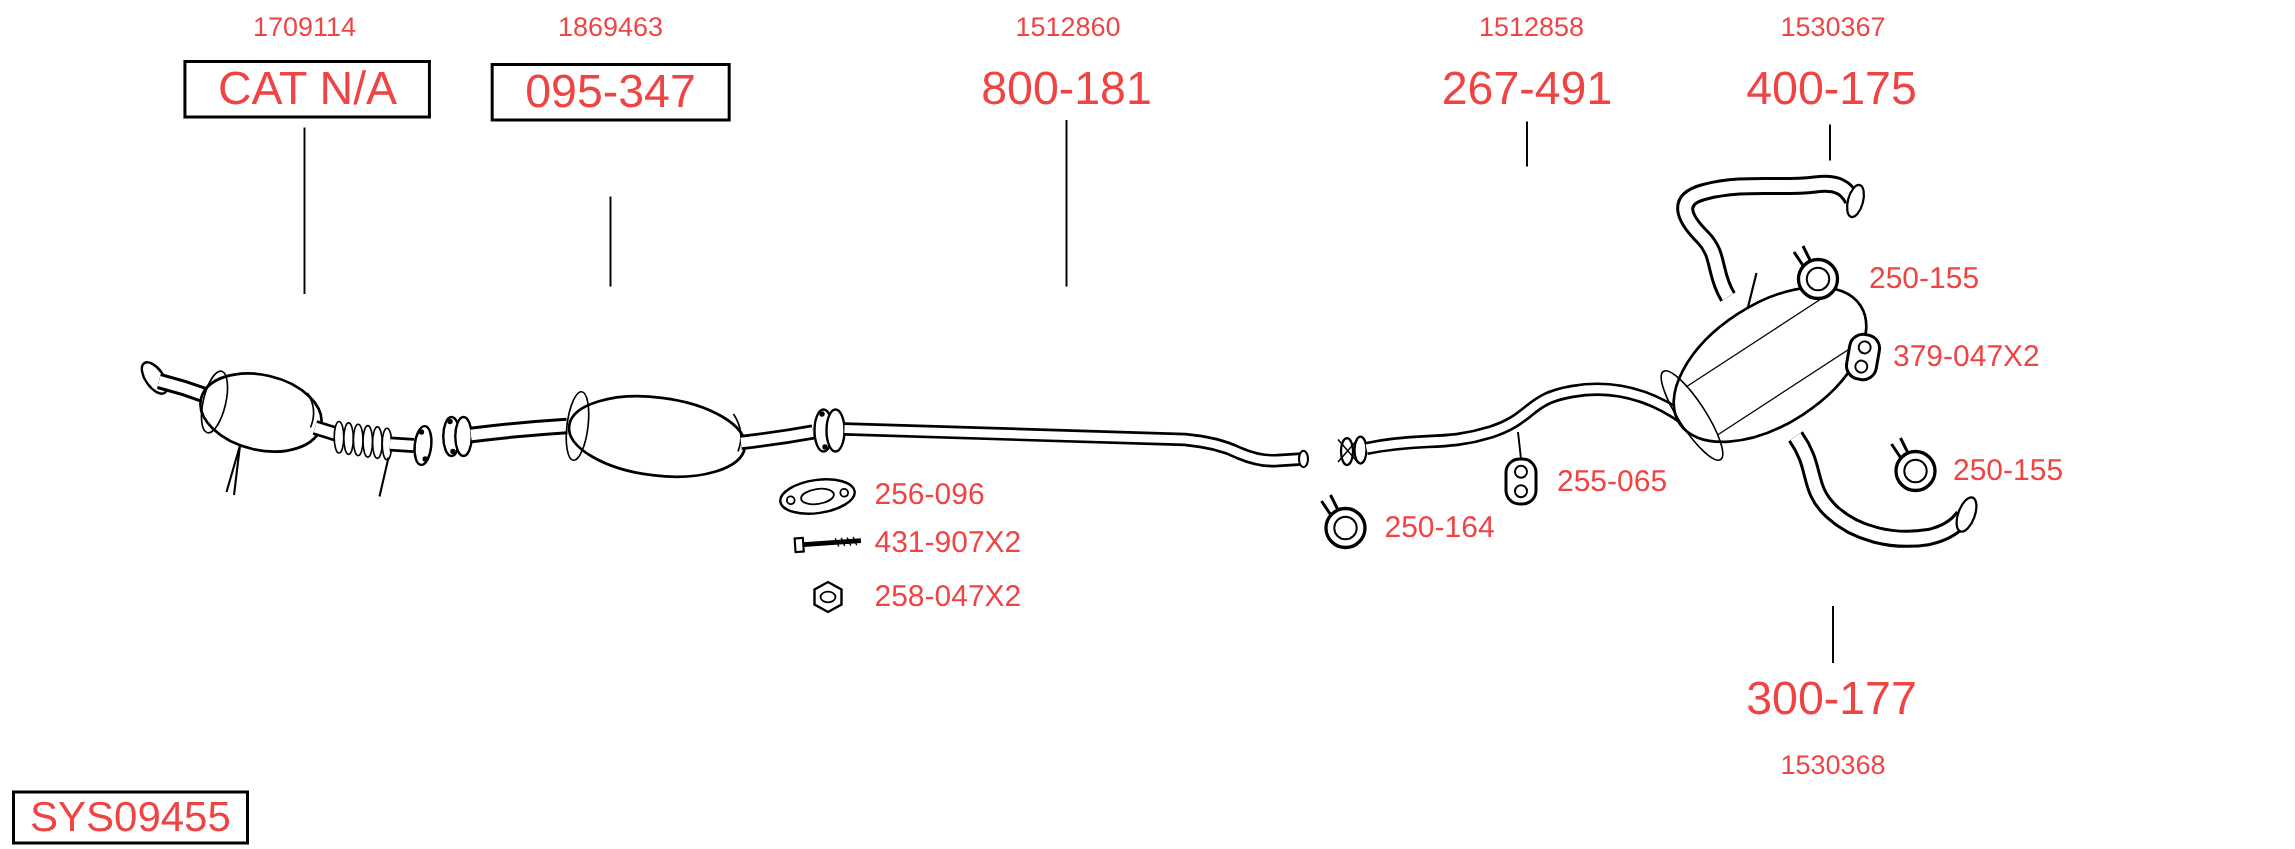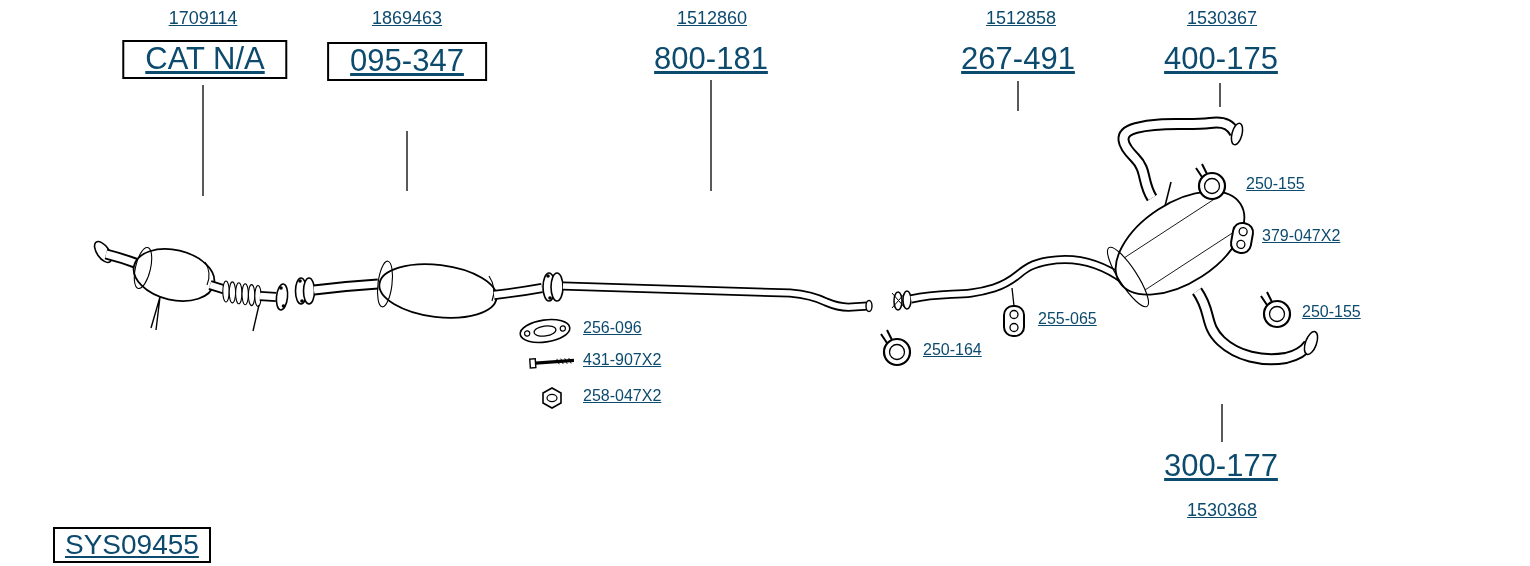--- a/index.html
+++ b/index.html
@@ -1,25 +1,25 @@
 <!DOCTYPE html>
 <html><head>
 <meta charset="utf-8">
 <style>
   * { margin:0; padding:0; box-sizing:border-box; }
   html,body { background:#ffffff; }
   body { font-family:"Liberation Sans", sans-serif; color:#000; }
   .canvas { position:relative; width:1530px; height:566px; background:#fff; overflow:hidden; }
   .art { position:absolute; left:0; top:0; width:1530px; height:566px; }
-  .txt { position:absolute; white-space:nowrap; color:#0c4a6e;text-decoration:underline; }
+  .txt { position:absolute; white-space:nowrap; color:#ef4444; }
   .ref { font-size:18px; transform:translateX(-50%); }
   .big { font-size:31px; transform:translateX(-50%); line-height:1.12; }
   .boxed { border:2px solid #000; padding:0 21px; background:#fff; }
-  .callout { font-size:16px;text-align:right; }
-  .sys-box { font-size:28px; border:2px solid #000; padding:0 10px; background:#fff;margin-left:45px; }
+  .callout { font-size:20px;text-align:right; }
+  .sys-box { font-size:28px; border:2px solid #000; padding:0 10px; background:#fff; }
 </style>
 </head>
 <body>
 
 <div class="canvas">
 
   <svg class="art" viewBox="0 0 1530 566" aria-hidden="true">
 
     <g stroke="#000" stroke-width="1.3" fill="none">
       <path d="M203,85 V196"></path>

